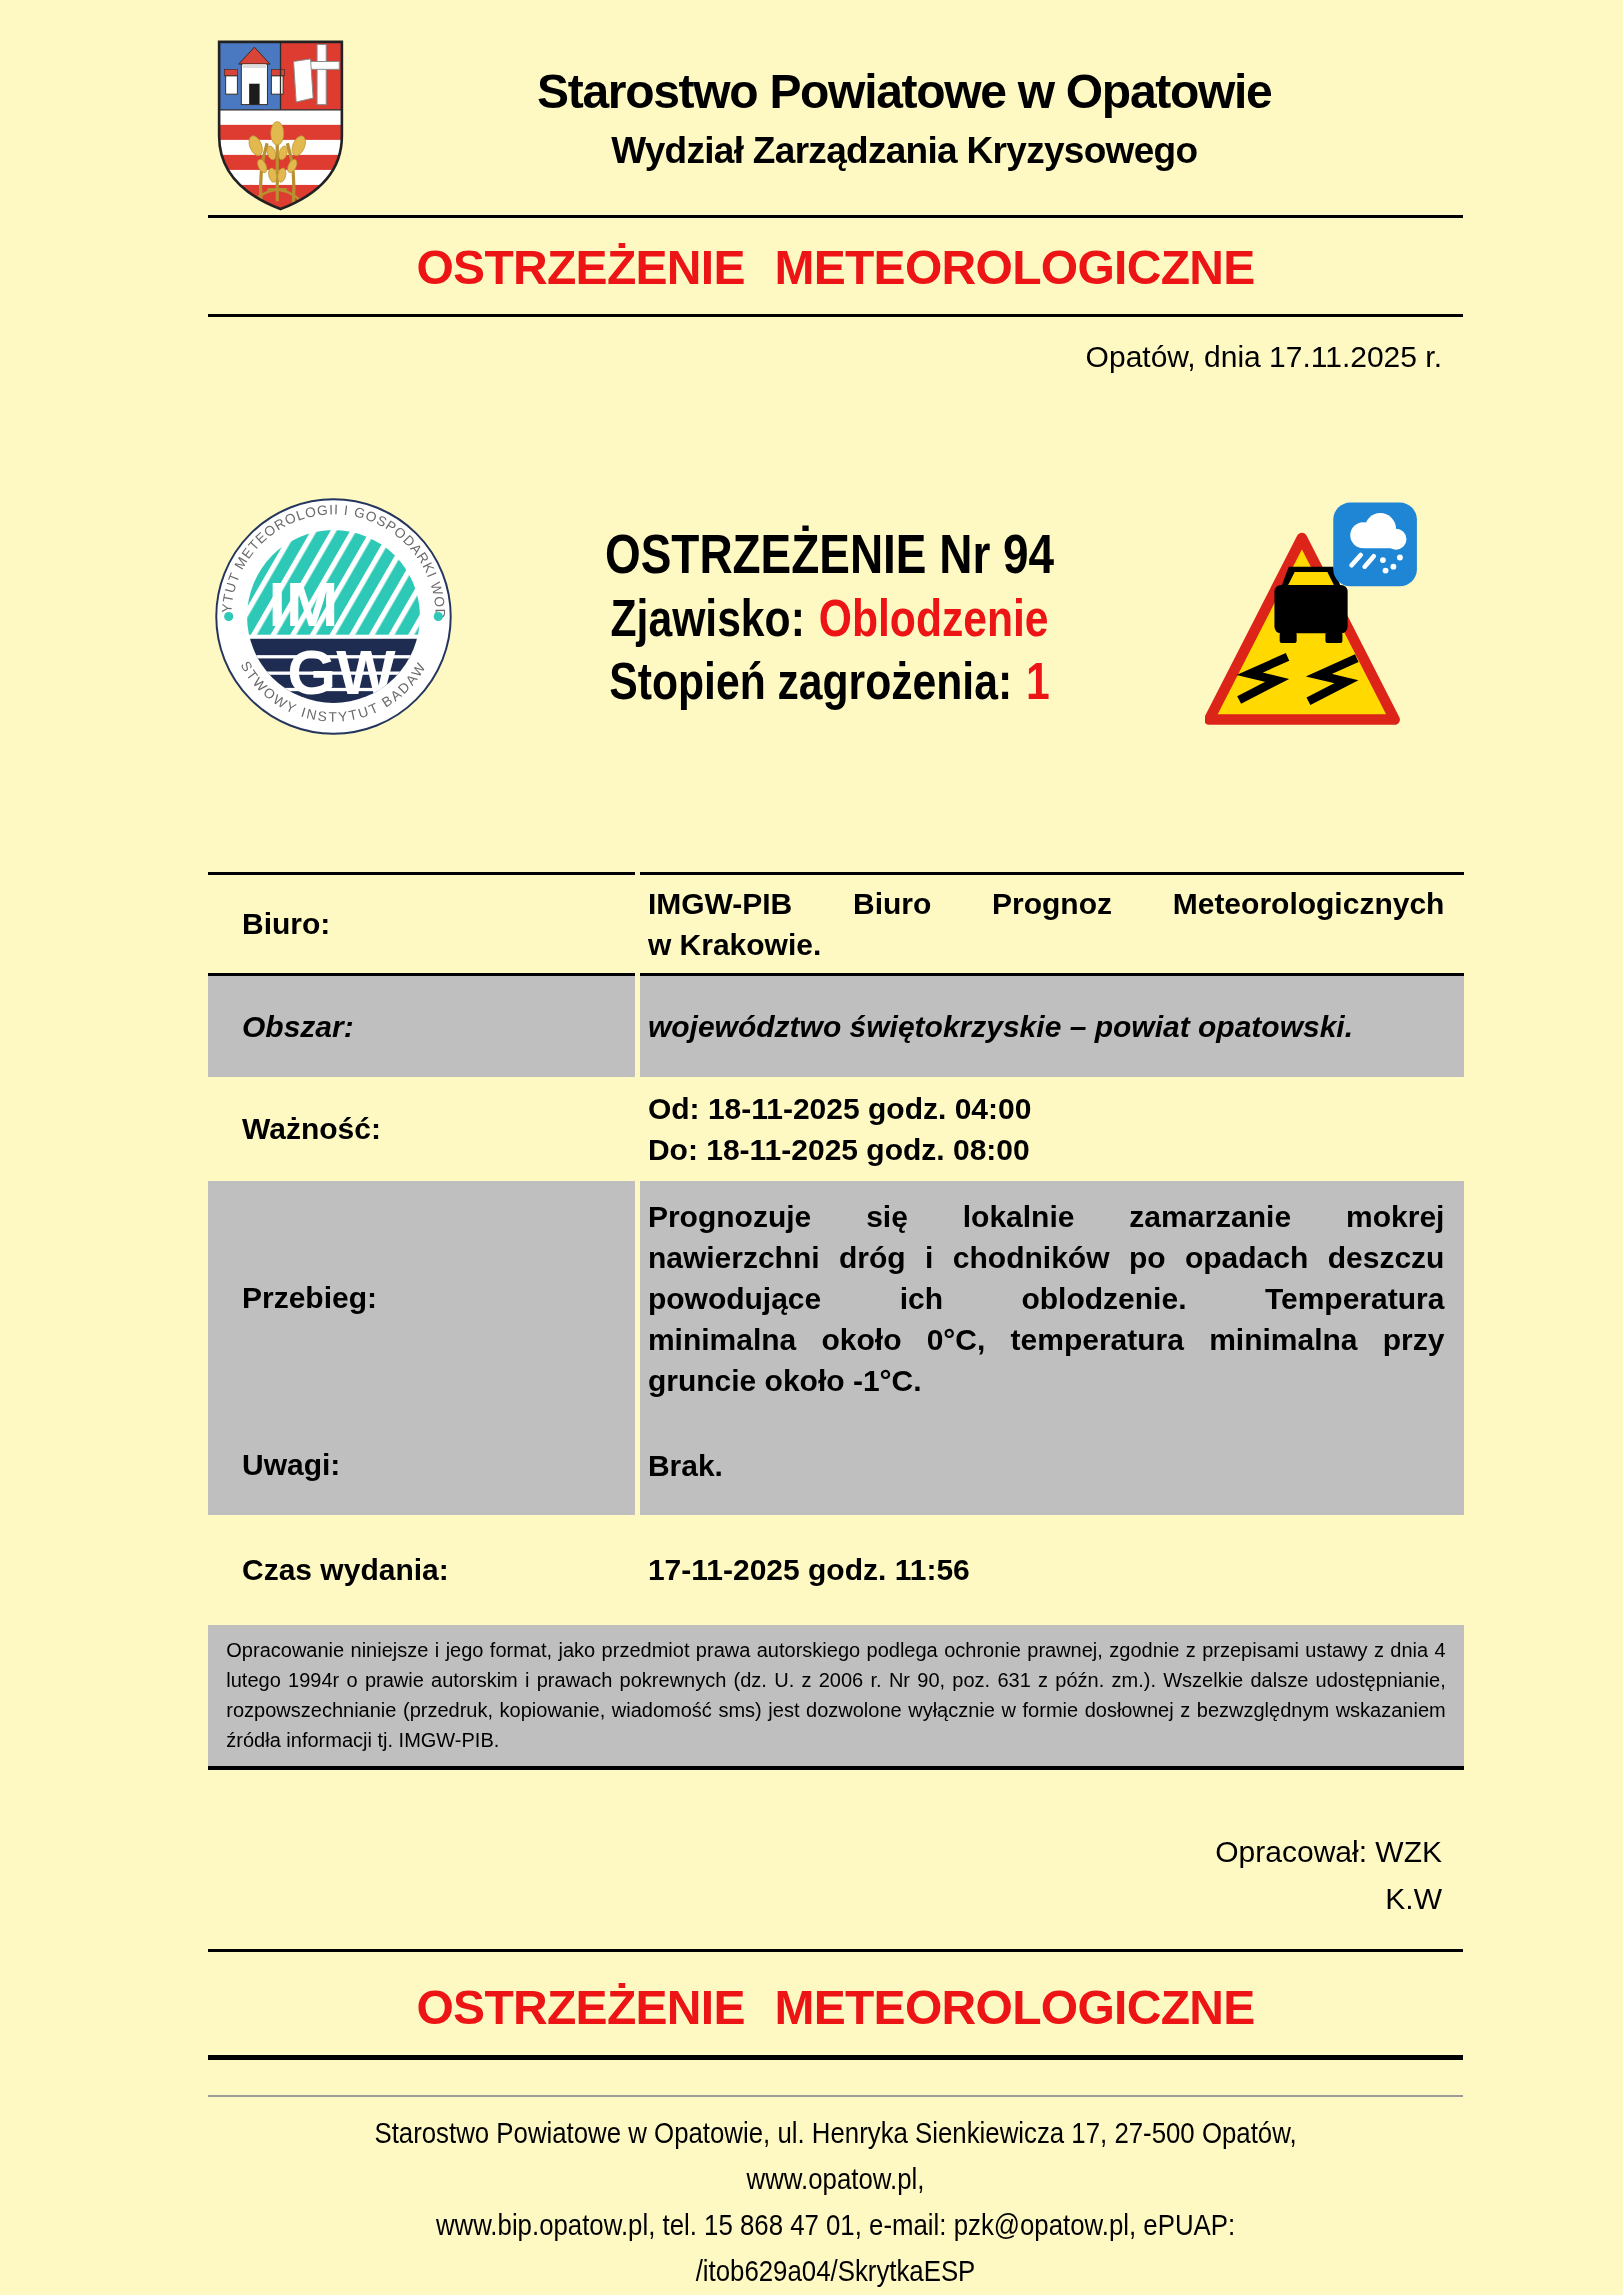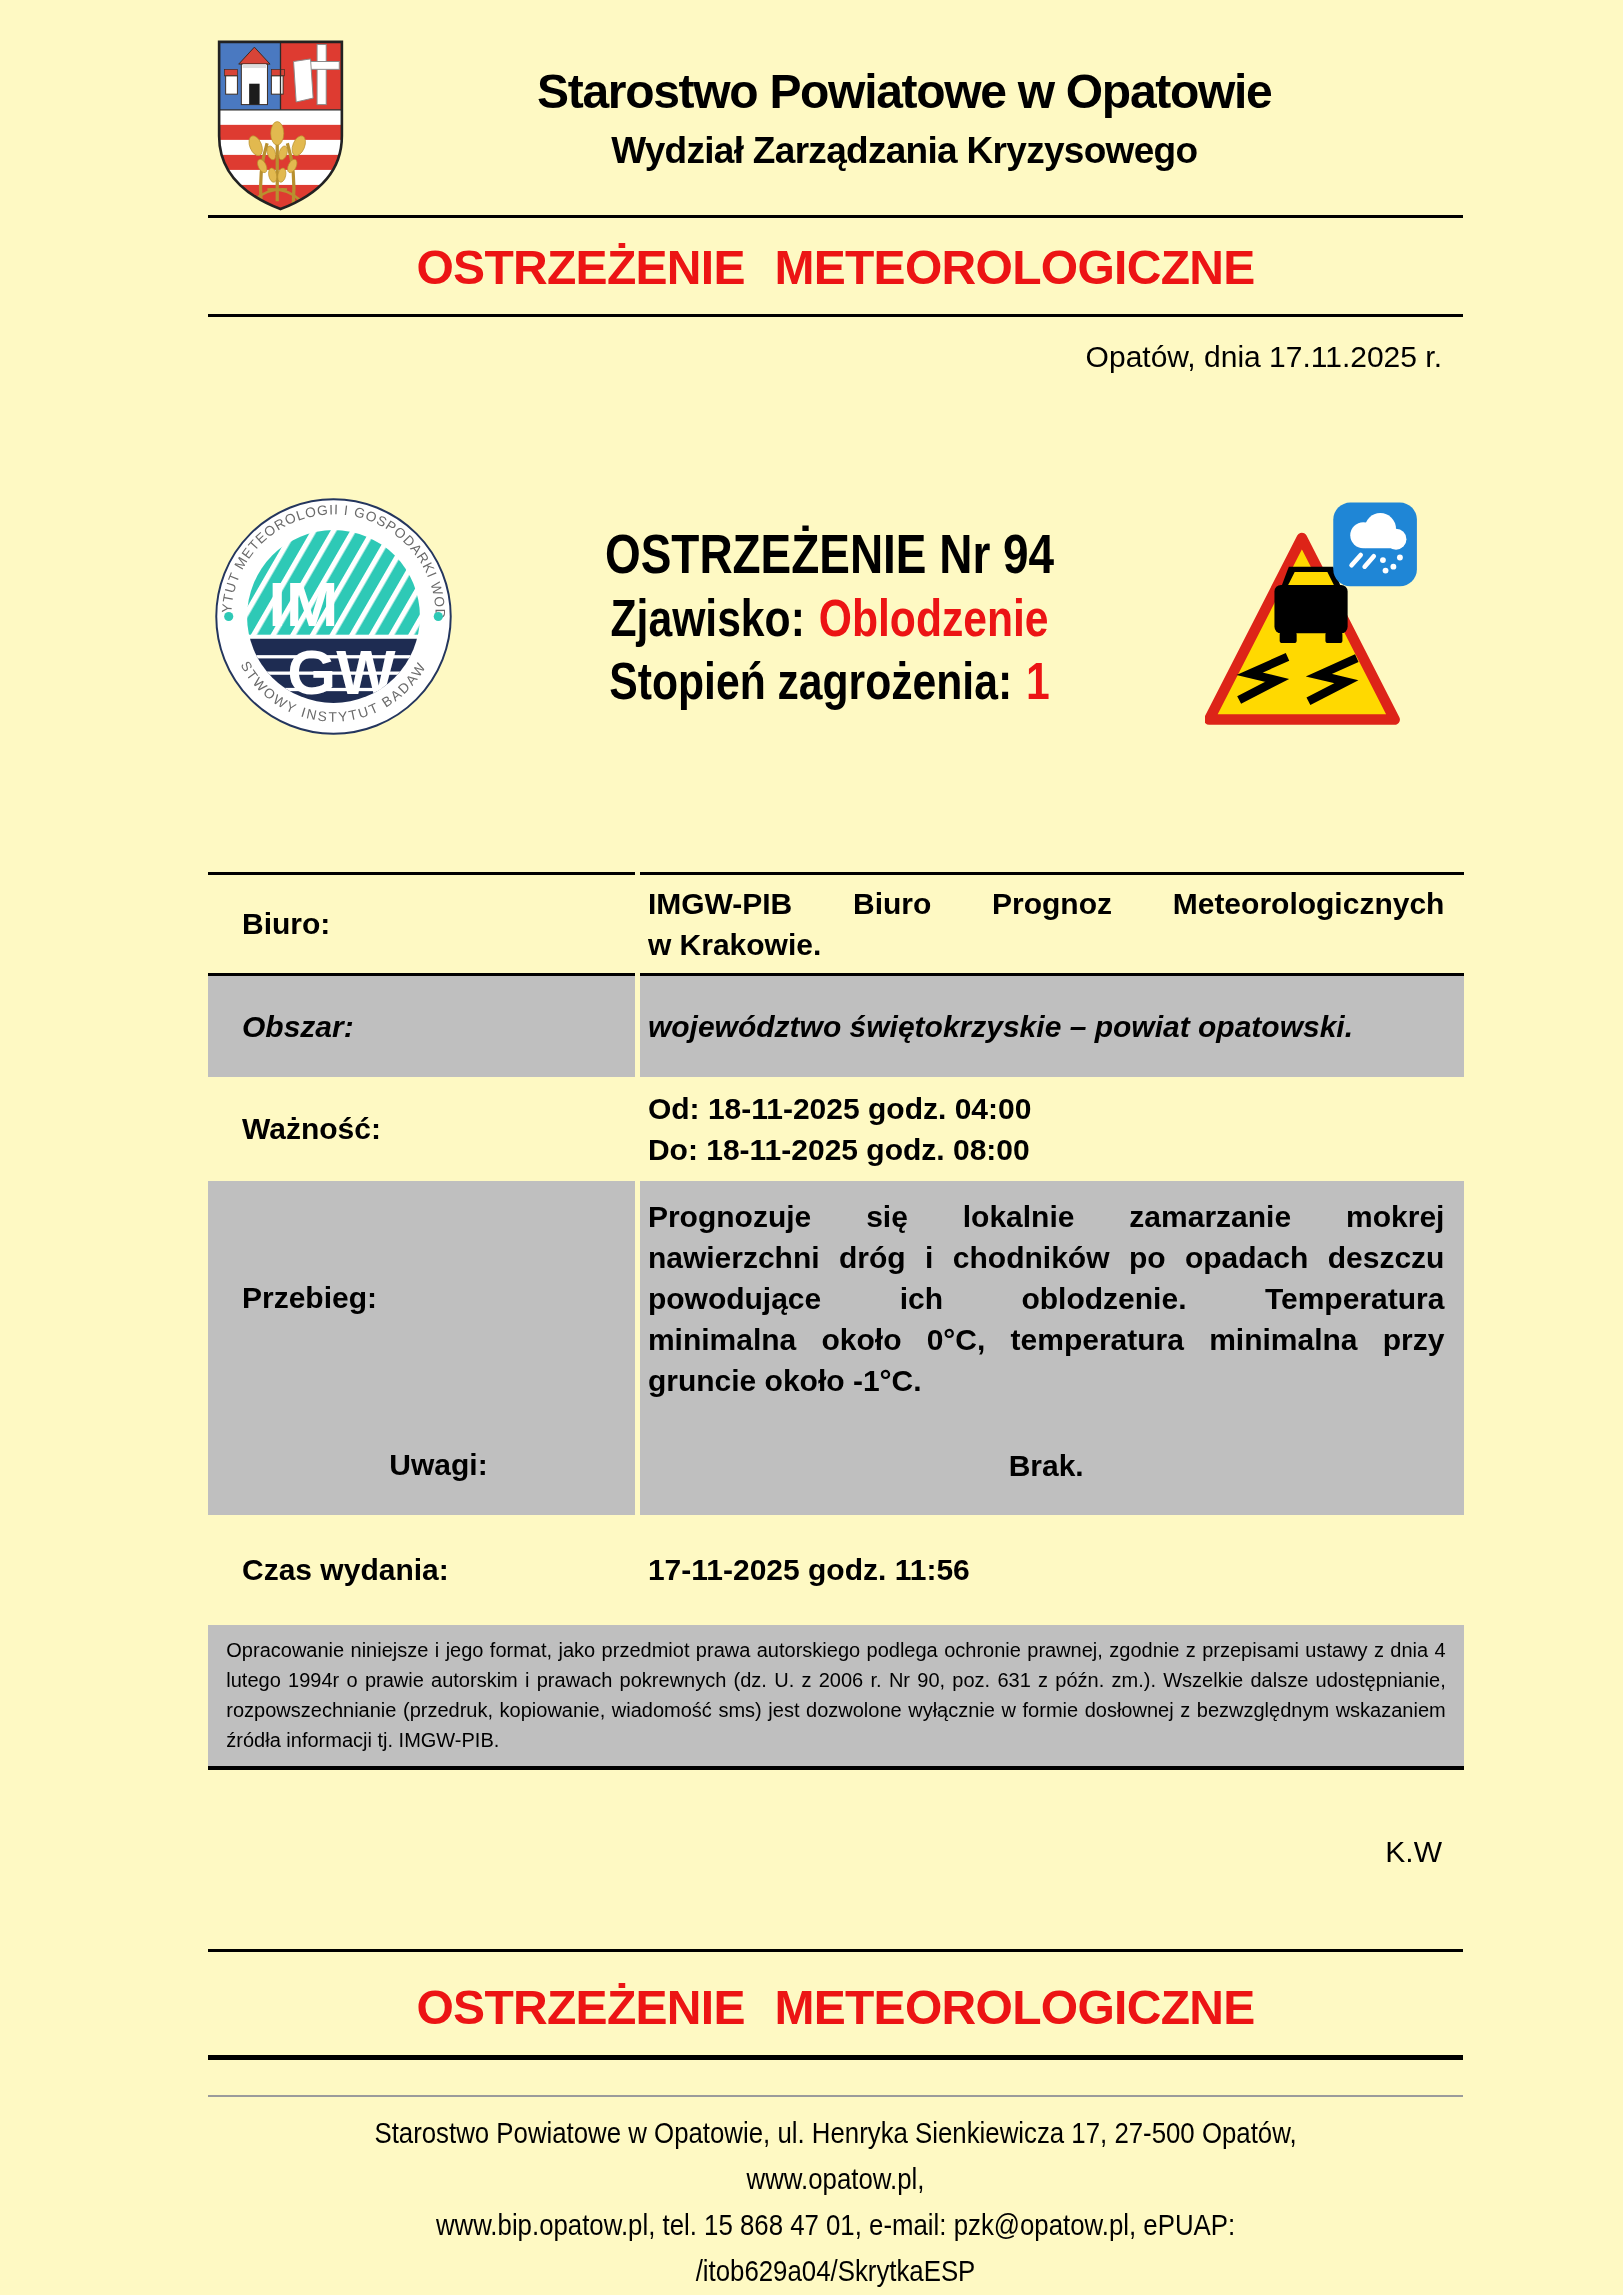--- a/index.html
+++ b/index.html
@@ -45,21 +45,21 @@
     font-size:30px;font-weight:bold;
   }
   .info-table td{vertical-align:middle;padding:5.2px 0;}
   td.lbl{width:393px;padding-left:34px;}
   td.val{padding-left:7.9px;padding-right:19.6px;line-height:41px;}
   tr.shade td{background:var(--gray);}
   .row-biuro td{height:88px;border-top:3.3px solid #000;border-bottom:3.3px solid #000;}
   .row-obszar td{height:90px;font-style:italic;}
   .row-waznosc td{height:94px;}
   .row-prawd td{height:90px;}
-  .row-uwagi td{height:90px;text-align:center;}
+  .row-uwagi td{height:90px;}
   .row-czas td{height:99px;}
   .jlast{text-align:justify;text-align-last:justify;}
   td.copy{
     background:var(--gray);font-weight:normal;font-size:20px;line-height:30px;
     text-align:justify;padding:10.5px 18.3px;border-bottom:4.6px solid #000;
   }
   
   .signature{position:absolute;left:208px;top:1828px;width:1234px;text-align:right;font-size:30px;line-height:47px;}
   .page-footer{
     position:absolute;left:208px;top:2110px;width:1255px;text-align:center;
@@ -254,20 +254,21 @@
       <td class="lbl">Czas wydania:</td>
       <td class="val">17-11-2025 godz. 11:56</td>
     </tr>
     <tr>
       <td class="copy" colspan="2">Opracowanie niniejsze i jego format, jako przedmiot prawa autorskiego podlega ochronie prawnej, zgodnie z przepisami ustawy z dnia 4 lutego 1994r o prawie autorskim i prawach pokrewnych (dz. U. z 2006 r. Nr 90, poz. 631 z późn. zm.). Wszelkie dalsze udostępnianie, rozpowszechnianie (przedruk, kopiowanie, wiadomość sms) jest dozwolone wyłącznie w formie dosłownej z bezwzględnym wskazaniem źródła informacji tj. IMGW-PIB.</td>
     </tr>
   </tbody>
     </table>
 
   <div class="signature">
+    <div>Opracował: WZK</div>
     <div>K.W</div>
   </div>
 
   <div class="rule rule-3"></div>
   <div class="banner banner-bottom">OSTRZEŻENIE METEOROLOGICZNE</div>
   <div class="rule rule-4"></div>
   <div class="rule rule-5"></div>
 
   <footer class="page-footer">
     <div>Starostwo Powiatowe w Opatowie, ul. Henryka Sienkiewicza 17, 27-500 Opatów, www.opatow.pl,</div>

